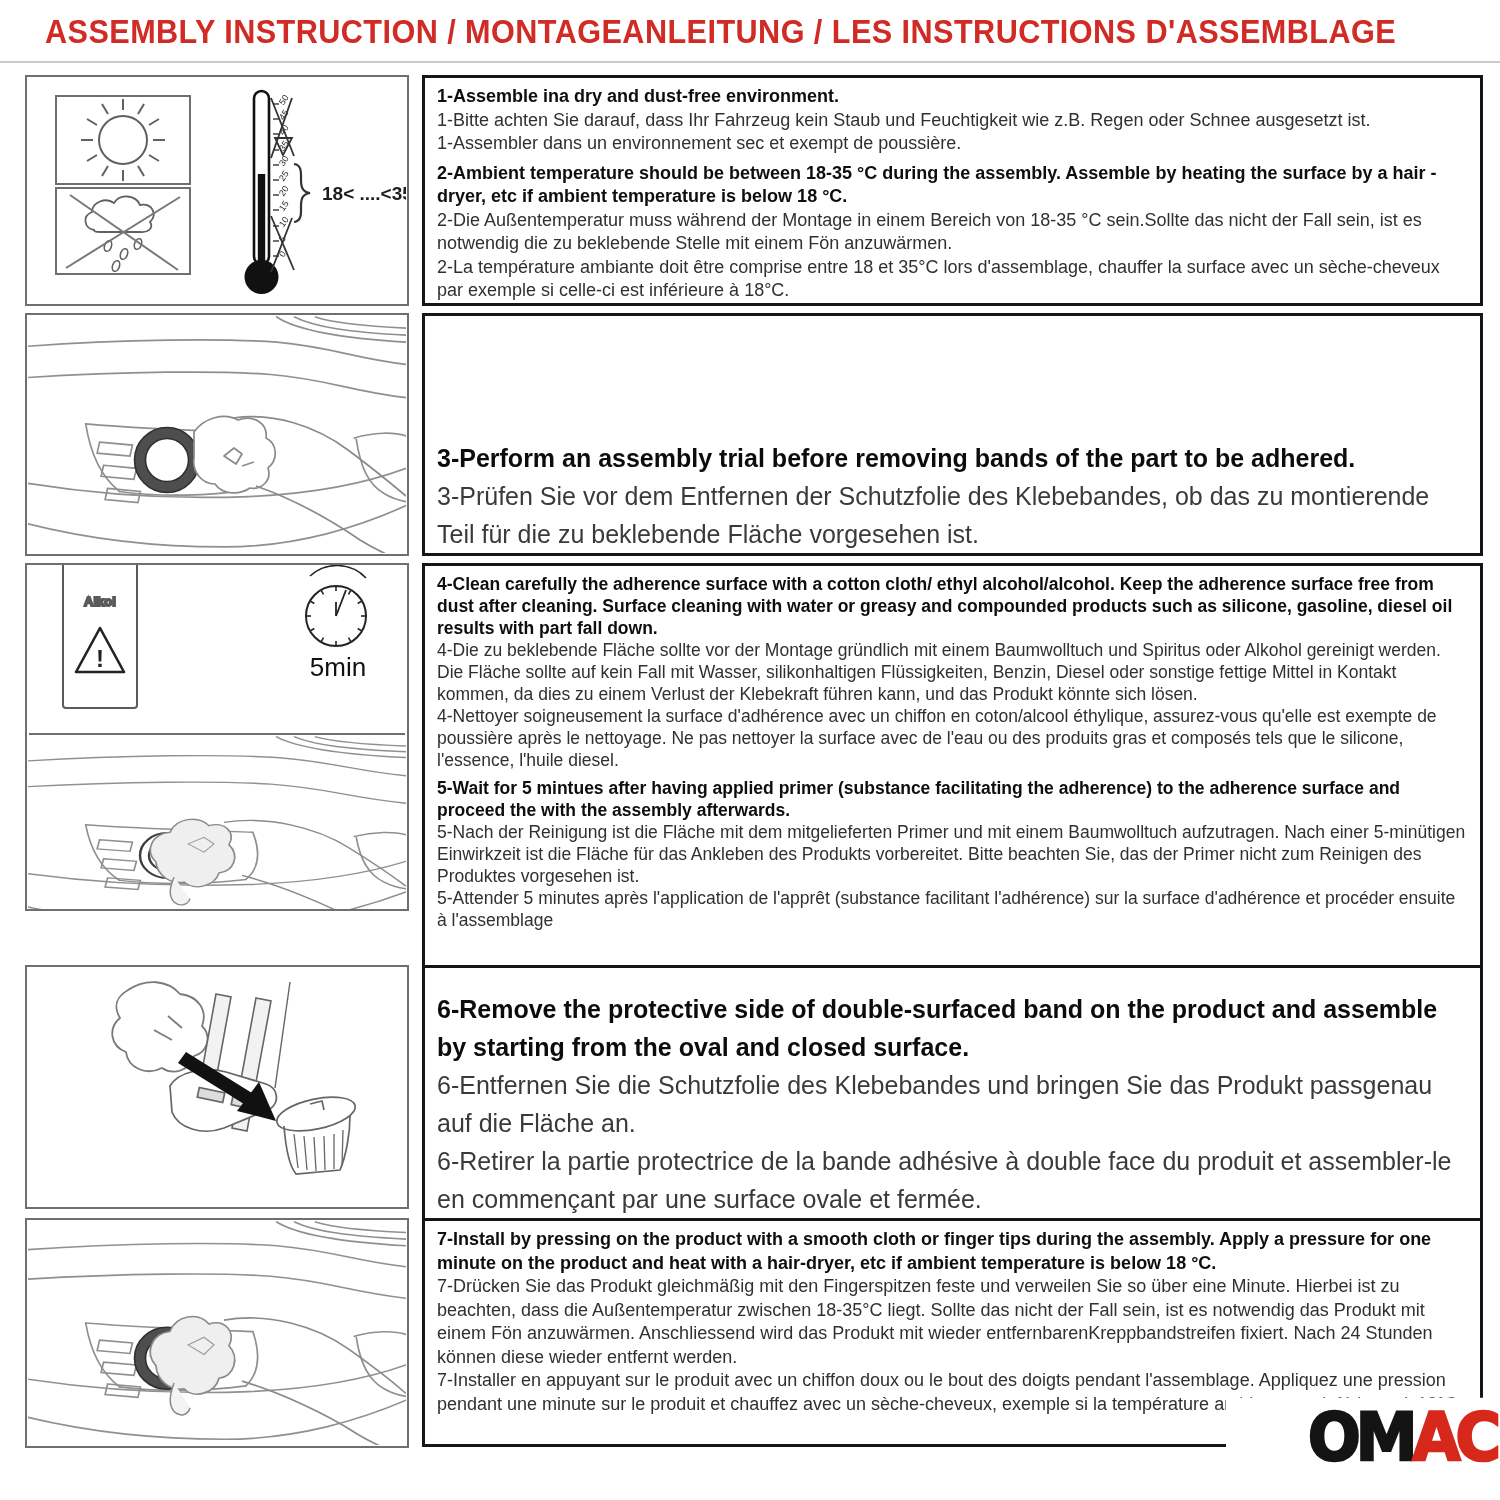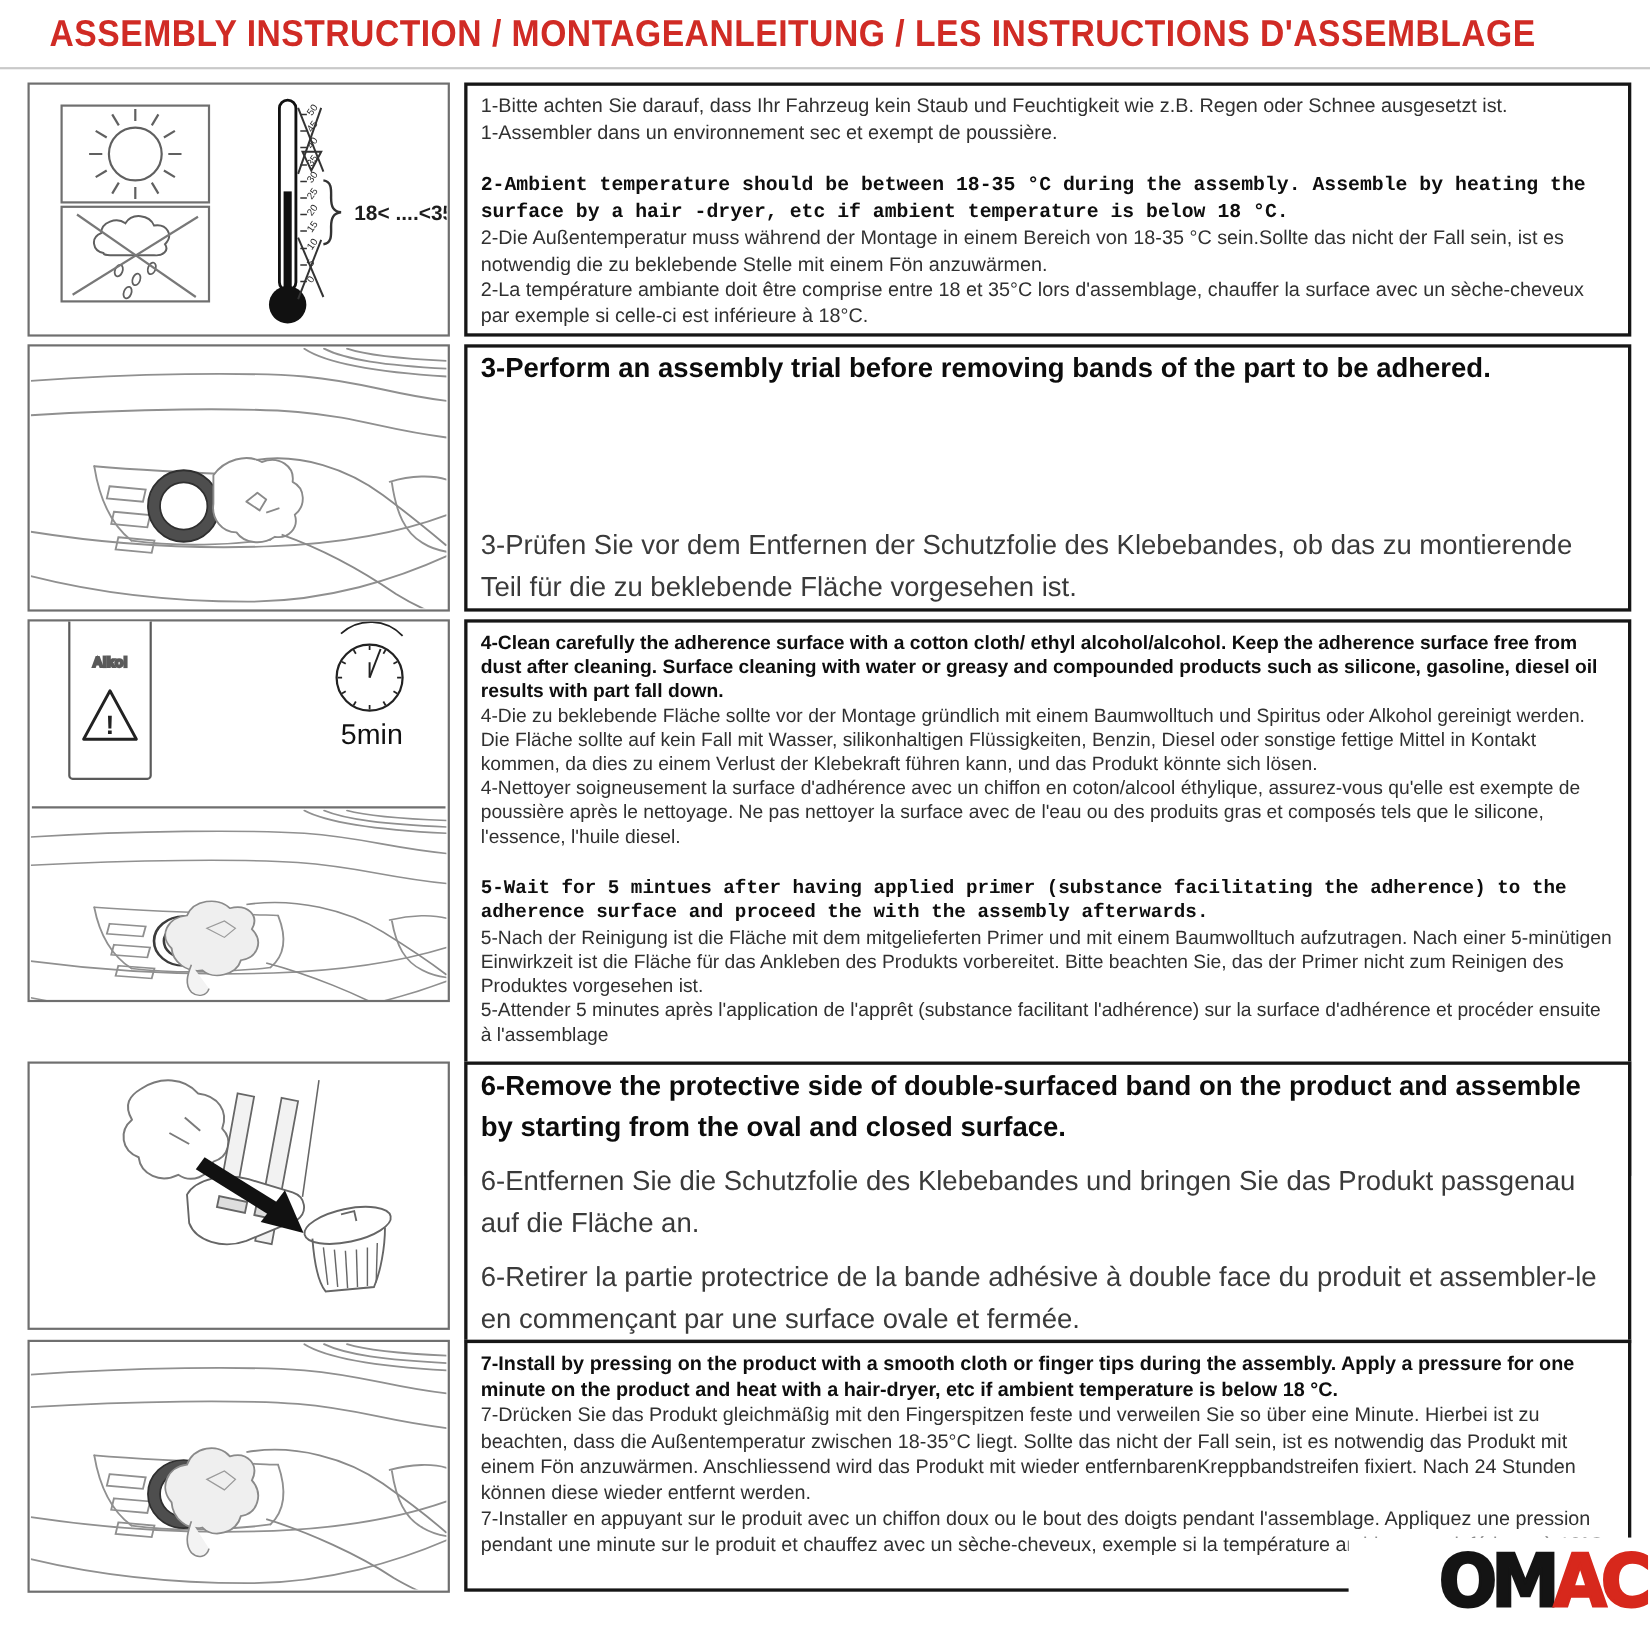--- a/index.html
+++ b/index.html
@@ -6,23 +6,23 @@
   body{width:1500px;height:1500px;position:relative;font-family:"Liberation Sans",sans-serif;overflow:hidden;}
   .title{position:absolute;left:45px;top:12px;font-size:34px;font-weight:bold;color:#d02b25;
          white-space:nowrap;transform:scaleX(0.90);transform-origin:left center;letter-spacing:0.5px;}
   .title-rule{position:absolute;left:0;top:61px;width:1500px;height:2px;background:#c9c9c9;}
   .fbox{position:absolute;left:25px;width:384px;border:2px solid #6f6f6f;background:#fff;
         box-sizing:border-box;display:flex;align-items:center;justify-content:center;overflow:hidden;}
   .tbox{position:absolute;left:422px;width:1061px;border:3px solid #161616;background:#fff;
         box-sizing:border-box;padding:7px 14px 4px 12px;overflow:hidden;}
   .tbox p{margin:0;font-size:18px;line-height:23.5px;color:#303030;}
   .tbox p.b{font-weight:bold;color:#0e0e0e;}
-  .tbox p.gap{margin-top:26px;font-family:Liberation Mono, monospace;}
+  .tbox p.gap{margin-top:6px;}
   .tbox.mid p{font-size:17.5px;line-height:22px;}
-  .tbox.big{display:flex;flex-direction:column;justify-content:space-between;padding-top:0;padding-bottom:0;}
+  .tbox.big{display:flex;flex-direction:column;justify-content:flex-end;padding-top:0;padding-bottom:0;}
   .tbox.big p{font-size:25px;line-height:38px;color:#3a3a3a;}
   .tbox.big p.b{color:#0c0c0c;}
   .logo{position:absolute;left:1226px;top:1400px;width:276px;height:74px;background:#fff;
         display:flex;align-items:center;justify-content:flex-end;
         font-family:"DejaVu Sans",sans-serif;font-weight:bold;font-size:62px;letter-spacing:-5px;
         transform:scaleY(1.06);}
   .logo span{-webkit-text-stroke:2.5px currentColor;}
   .logo .lblack{color:#141414;}
   .logo .lred{color:#d7281c;padding-right:6px;}
   svg text{font-family:"Liberation Sans",sans-serif;}
@@ -124,20 +124,21 @@
       <g stroke="#333" stroke-width="1.8" fill="none">
         <line x1="243" y1="138" x2="266" y2="192"></line>
           <line x1="264" y1="140" x2="243" y2="194"></line>
       </g>
       <path d="M266,86 C274,87 273,95 273,102 C273,110 275,114 282,115 C275,116 273,120 273,128 C273,135 274,143 266,144" stroke="#333" stroke-width="2.2" fill="none"></path>
       <text x="294" y="122" font-size="19" font-weight="bold" fill="#1d1d1d">18&lt; ....&lt;35 C</text>
     </g>
   </svg>
 </div>
 <div class="tbox" style="top:75px;height:231px">
+  <p class="b">1-Assemble ina dry and dust-free environment.</p>
   <p>1-Bitte achten Sie darauf, dass Ihr Fahrzeug kein Staub und Feuchtigkeit wie z.B. Regen oder Schnee ausgesetzt ist.</p>
   <p>1-Assembler dans un environnement sec et exempt de poussière.</p>
   <p class="b gap">2-Ambient temperature should be between 18-35 °C  during the assembly. Assemble by heating the surface by a hair -dryer, etc if ambient temperature is below 18 °C.</p>
   <p>2-Die Außentemperatur muss während der Montage in einem Bereich von 18-35 °C  sein.Sollte das nicht der Fall sein, ist es notwendig die zu beklebende Stelle mit einem Fön anzuwärmen.</p>
   <p>2-La température ambiante doit être comprise entre 18 et 35°C lors d'assemblage, chauffer la surface avec un sèche-cheveux par exemple si celle-ci est inférieure à 18°C.</p>
 </div>
 
 <div class="fbox" style="top:313px;height:243px">
   <svg width="378" height="237" viewBox="0 0 378 237">
     <use href="#car" width="378" height="237"></use>

